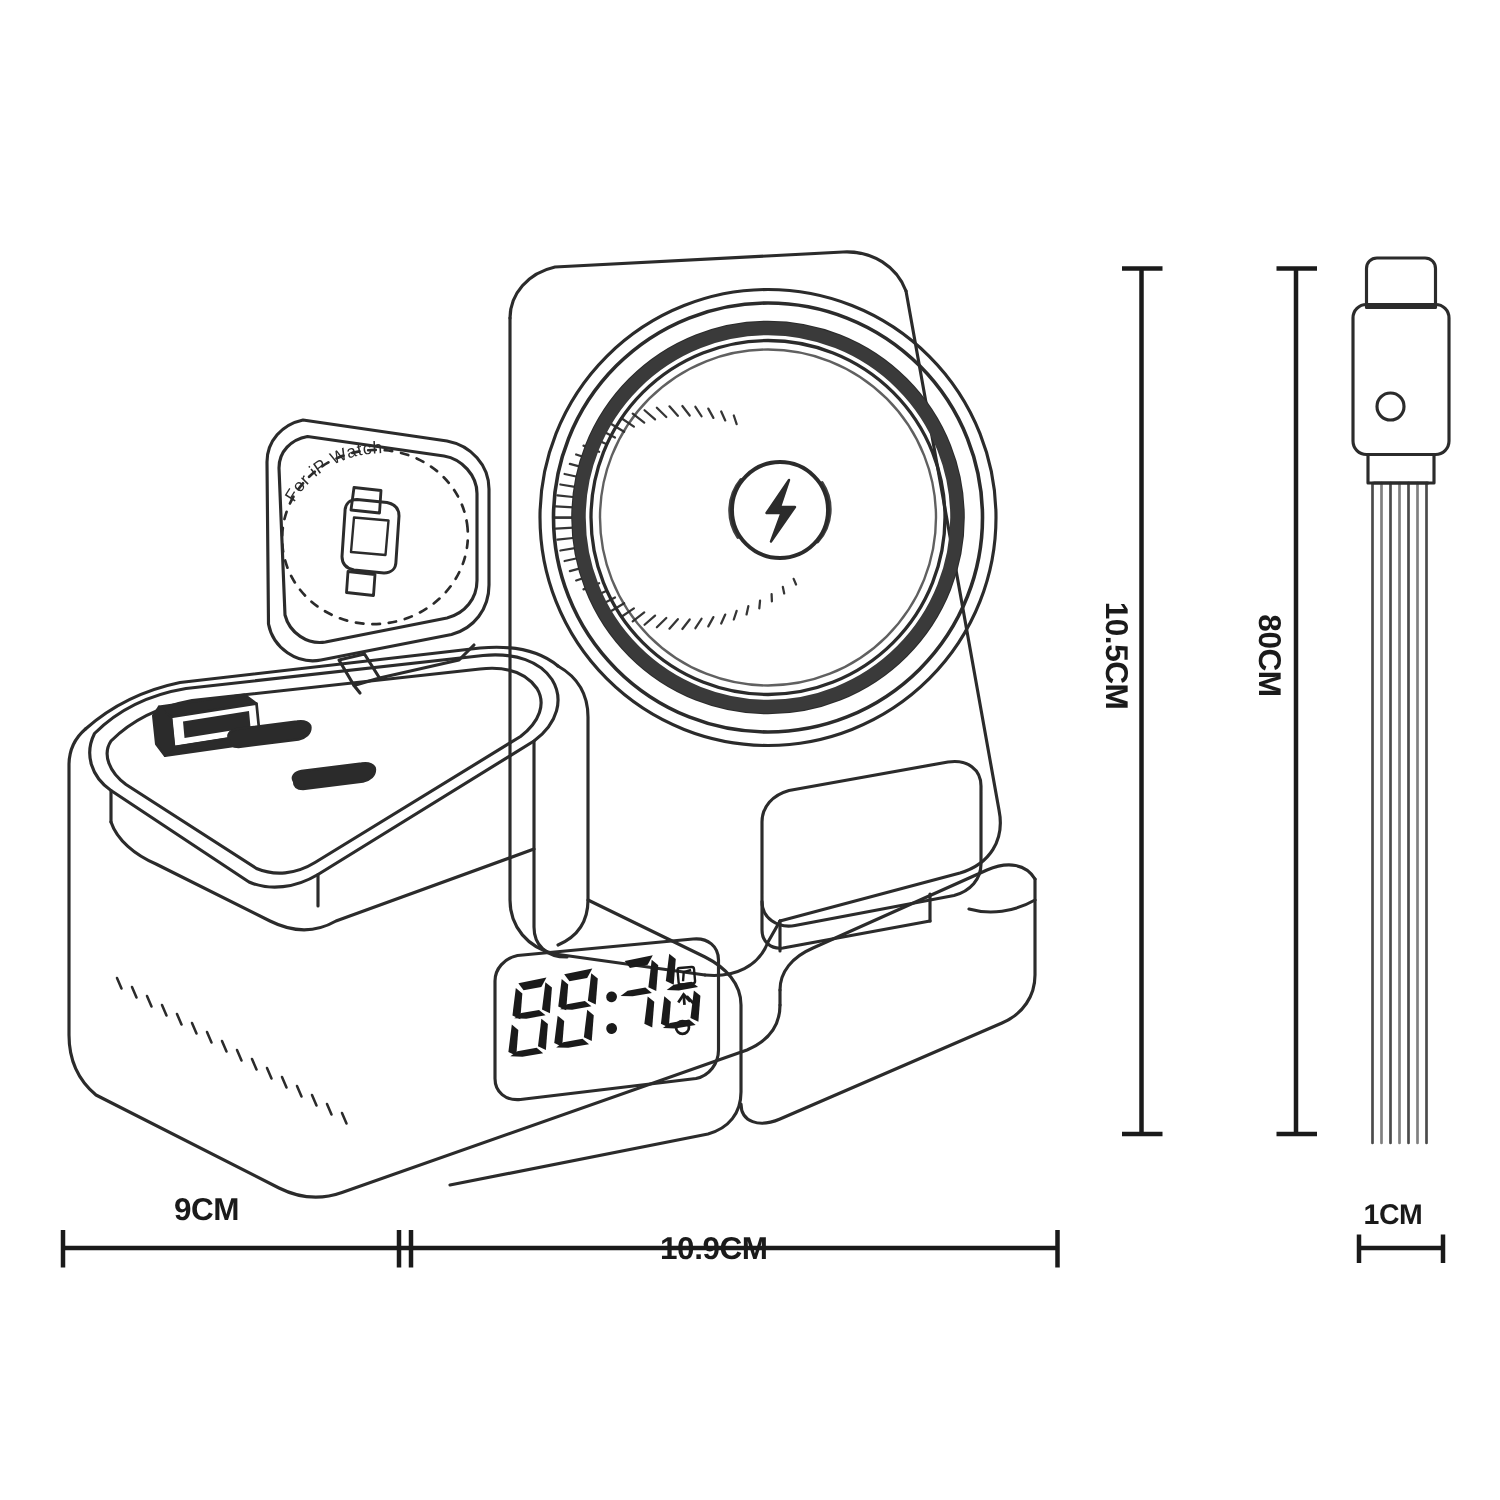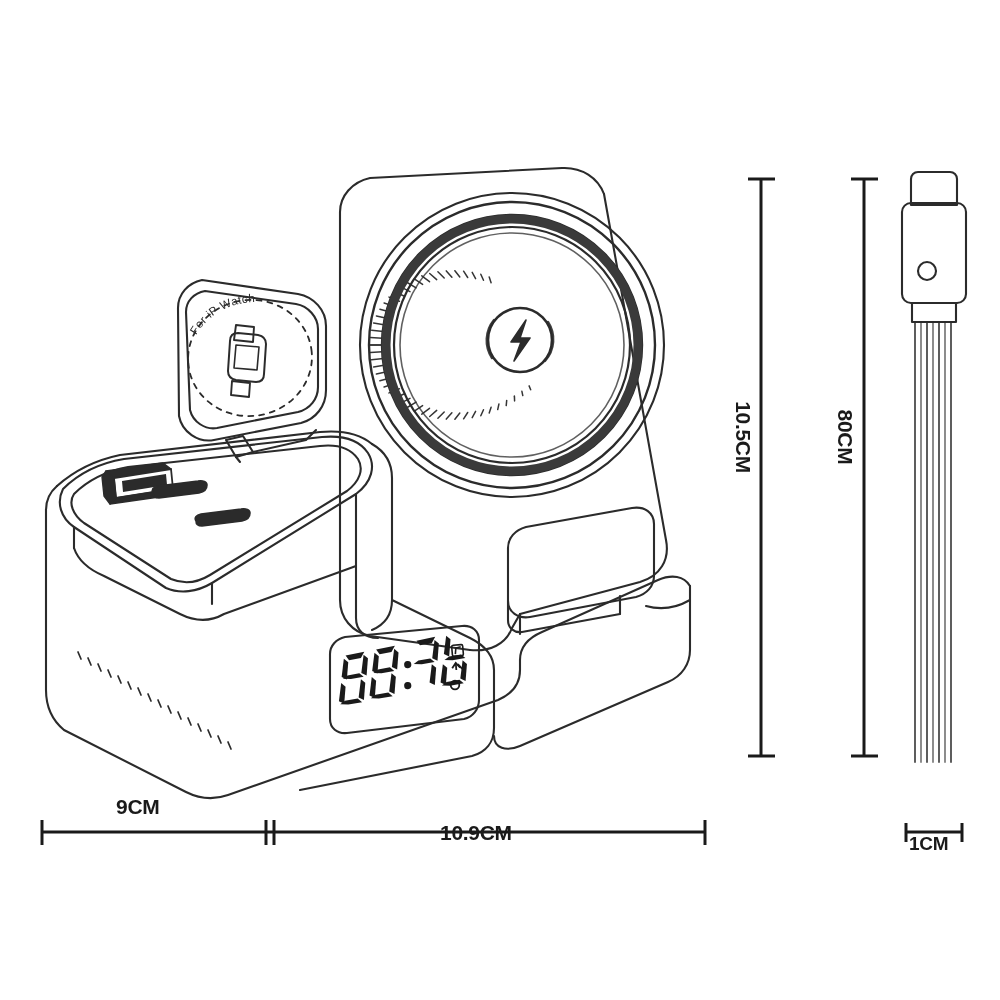--- a/index.html
+++ b/index.html
@@ -39,21 +39,20 @@
   }
   .dim-v {
     font-size: 21px;
     transform-origin: 50% 50%;
   }
   .rot90 {
     transform: rotate(90deg);
   }
   .dim-small {
     font-size: 19px;
-    margin-top: 33px;
   }
 </style>
 </head>
 <body>
 
 <div id="stage">
 
   <svg width="1000" height="1000" viewBox="0 0 1000 1000">
     <defs>
       <clipPath id="ribclip">

